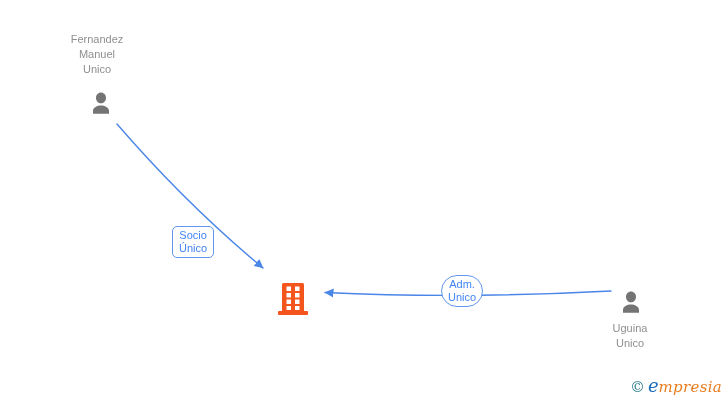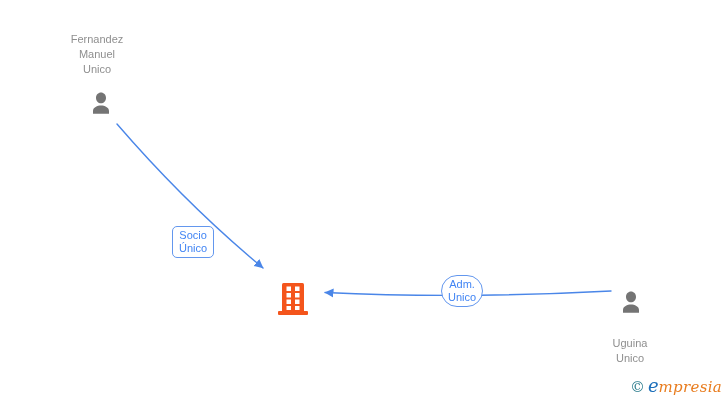--- a/index.html
+++ b/index.html
@@ -120,21 +120,21 @@
   </svg>
 
   <div class="edge-label" style="left:441px; top:275px;border-radius:16px;">
     <div>Adm.</div>
     <div>Unico</div>
   </div>
 
   <svg class="node-icon" style="left:616px; top:287px;" width="30" height="30" viewBox="0 0 24 24">
     <path fill="#747474" d="M12 12.2c2.21 0 4-1.92 4-4.3s-1.79-4.3-4-4.3-4 1.92-4 4.3 1.79 4.3 4 4.3zm0 1.8c-2.9 0-6.4 1.55-6.4 4.3v2.2h12.8v-2.2c0-2.75-3.5-4.3-6.4-4.3z"></path>
   </svg>
-  <div class="node-label" style="left:570px; top:336px;">
+  <div class="node-label" style="left:570px; top:321px;">
     <div>Uguina</div>
     <div>Unico</div>
   </div>
 
   <div class="logo">
     <span class="copy">©</span><span class="brand-e">e</span><span class="brand-rest">mpresia</span>
   </div>
 
 </div>
 

